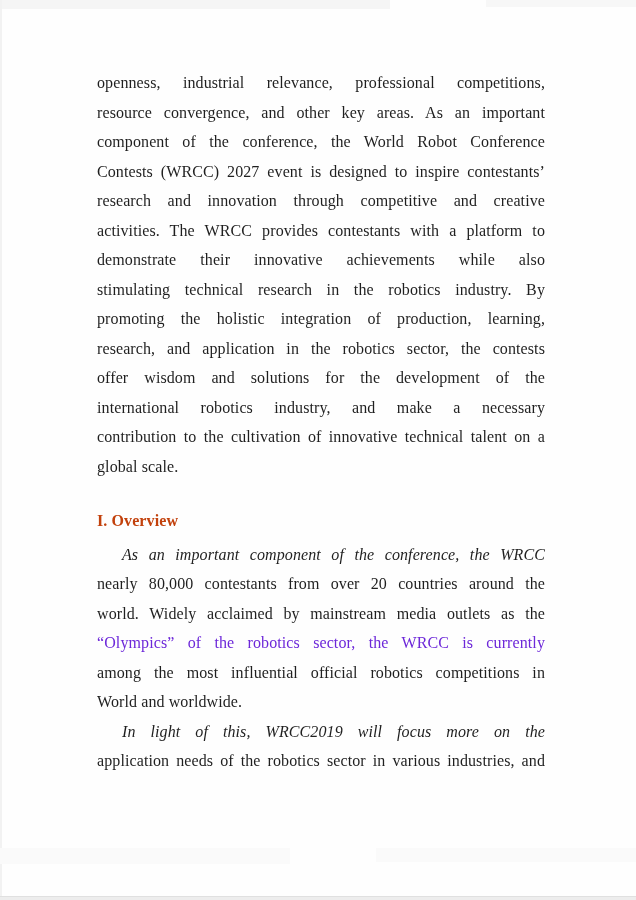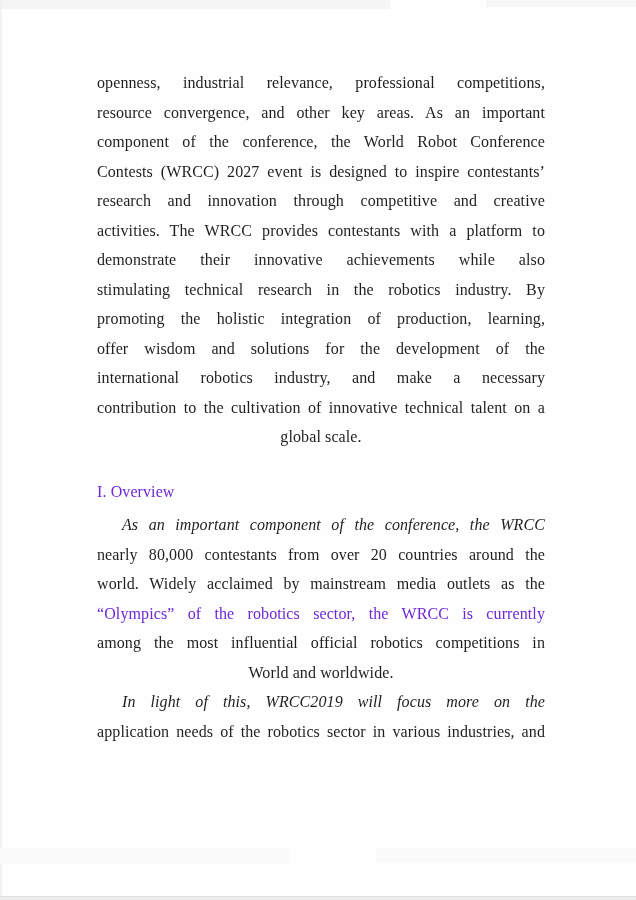--- a/index.html
+++ b/index.html
@@ -32,39 +32,39 @@
     left: 97px;
     top: 68px;
     width: 448px;
     color: #1f1f1f;
     font-size: 16px;
     line-height: 29.5px;
     letter-spacing: 0.1px;
   }
   .line {
     white-space: nowrap;
-    text-align: center;
+    text-align: left;
   }
   .line.just {
     white-space: normal;
     text-align: justify;
     text-align-last: justify;
   }
   .line.indent {
     padding-left: 25px;
     font-style: italic;
   }
   .line.faded {
     color: #6d28d9;
   }
   .heading {
-    font-weight: normal;
+    font-weight: bold;
     margin-top: 25px;
     margin-bottom: 4px;
-    color: #6d28d9;
+    color: #c2410c;
   }
 </style>
 </head>
 <body>
 
 <div class="canvas">
   <div class="artifact art-top-left"></div>
   <div class="artifact art-top-right"></div>
   <div class="artifact art-left-line"></div>
   <div class="artifact art-bot-left"></div>
@@ -74,20 +74,21 @@
   <div class="text-block">
       <div class="line just">openness, industrial relevance, professional competitions,</div>
       <div class="line just">resource convergence, and other key areas. As an important</div>
       <div class="line just">component of the conference, the World Robot Conference</div>
       <div class="line just">Contests (WRCC) 2027 event is designed to inspire contestants’</div>
       <div class="line just">research and innovation through competitive and creative</div>
       <div class="line just">activities. The WRCC provides contestants with a platform to</div>
       <div class="line just">demonstrate their innovative achievements while also</div>
       <div class="line just">stimulating technical research in the robotics industry. By</div>
       <div class="line just">promoting the holistic integration of production, learning,</div>
+      <div class="line just">research, and application in the robotics sector, the contests</div>
       <div class="line just">offer wisdom and solutions for the development of the</div>
       <div class="line just">international robotics industry, and make a necessary</div>
       <div class="line just">contribution to the cultivation of innovative technical talent on a</div>
       <div class="line">global scale.</div>
       <div class="heading">I. Overview</div>
       <div class="line just indent">As an important component of the conference, the WRCC</div>
       <div class="line just">nearly 80,000 contestants from over 20 countries around the</div>
       <div class="line just">world. Widely acclaimed by mainstream media outlets as the</div>
       <div class="line just faded">“Olympics” of the robotics sector, the WRCC is currently</div>
       <div class="line just">among the most influential official robotics competitions in</div>

